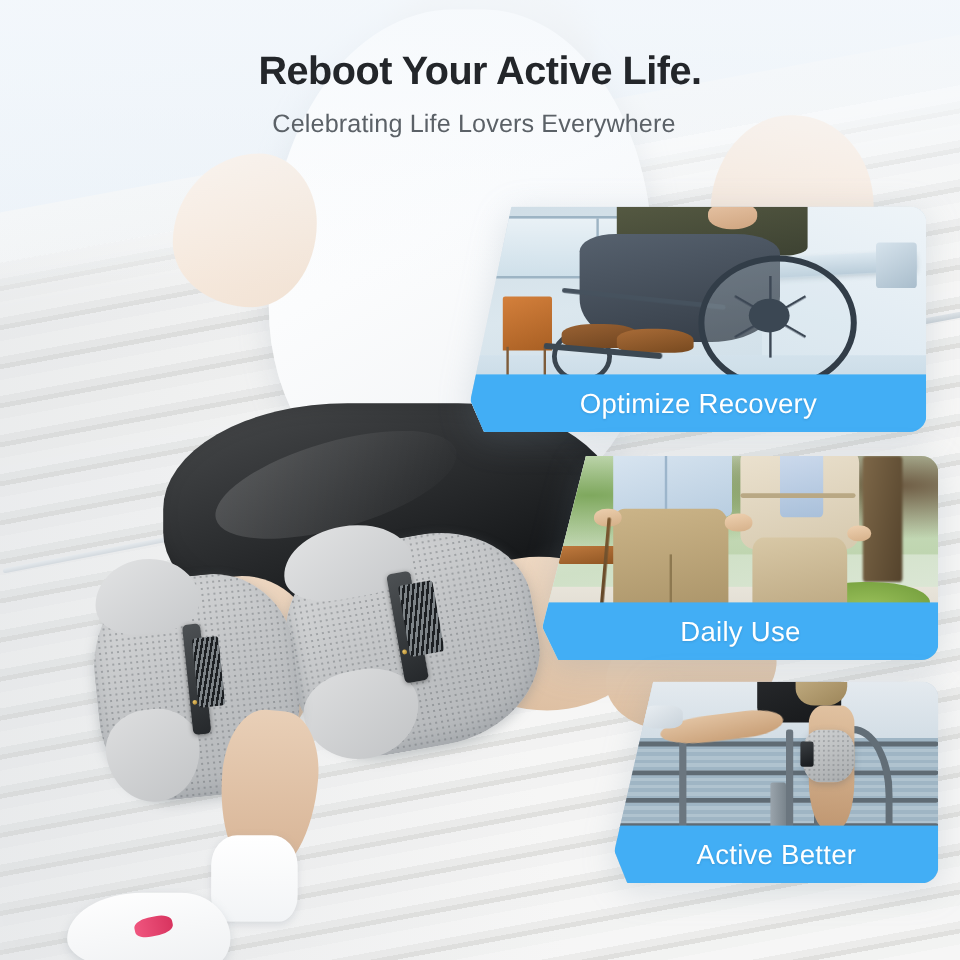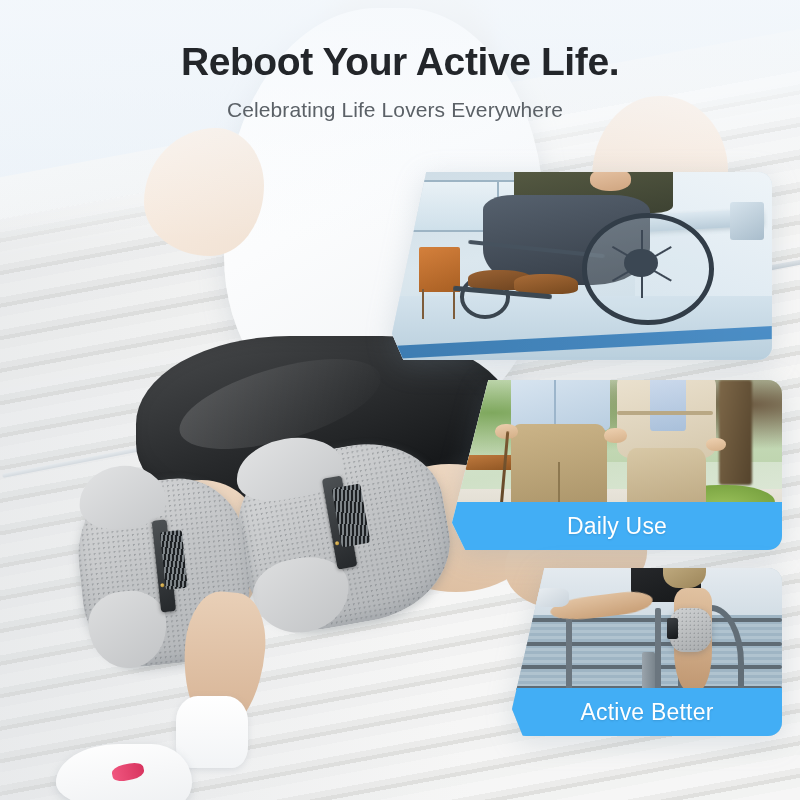--- a/index.html
+++ b/index.html
@@ -178,21 +178,21 @@
   
   .haze{
     position:absolute;left:0;top:0;width:100%;height:30%;
     background:linear-gradient(to bottom,rgba(244,248,252,.80),rgba(244,248,252,.22) 70%,rgba(244,248,252,0));
     pointer-events:none;
   }
 
   
   .heading-block{position:absolute;left:0;top:42px;width:800px;text-align:center;z-index:6;}
   .headline{
-    margin:0;font-size:39px;line-height:1.05;font-weight:800;
+    margin:0;font-size:33px;line-height:1.05;font-weight:800;
     color:#23262a;letter-spacing:-.4px;
   }
   .subtitle{
     margin:14px 10px 0 0;font-size:21px;line-height:1.2;font-weight:400;
     color:#5b6167;letter-spacing:.1px;
   }
 
   
   .cards{position:absolute;left:0;top:0;width:800px;height:800px;z-index:5;}
   .card{
@@ -423,20 +423,21 @@
           <div class="wheel-big"></div>
           <div class="spoke" style="transform:rotate(0deg);"></div>
           <div class="spoke" style="transform:rotate(60deg);"></div>
           <div class="spoke" style="transform:rotate(120deg);"></div>
           <div class="wheel-hub"></div>
           <div class="wheel-small"></div>
           <div class="shoe1"></div>
           <div class="shoe2"></div>
           <div class="footplate"></div>
         </div>
+        <div class="card-label" style="background:#42aef5;">Optimize Recovery</div>
       </div>
     </div>
 
     <div class="card" id="card-2" style="left:452px;top:380px;width:330px;height:170px;">
       <div class="card-inner">
         <div class="card-photo ph2">
           <div class="trees"></div>
           <div class="trunk"></div>
           <div class="path"></div>
           <div class="bench"></div>

